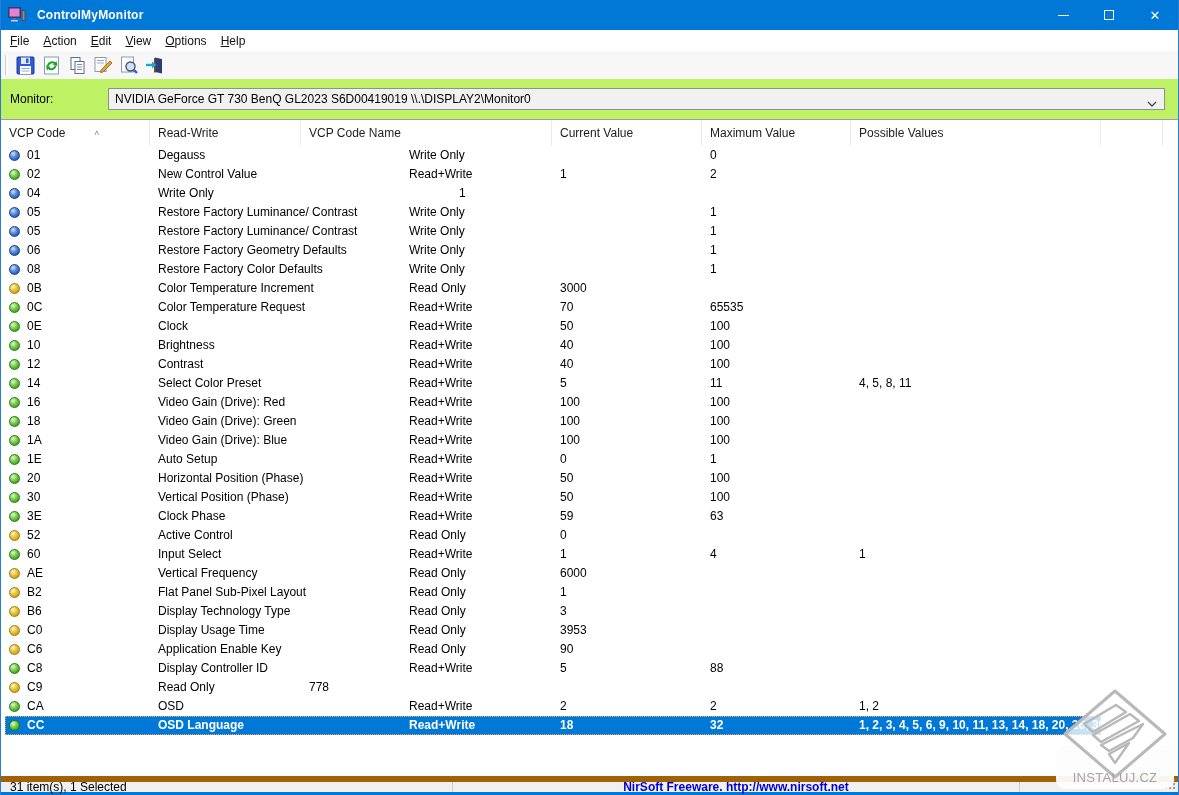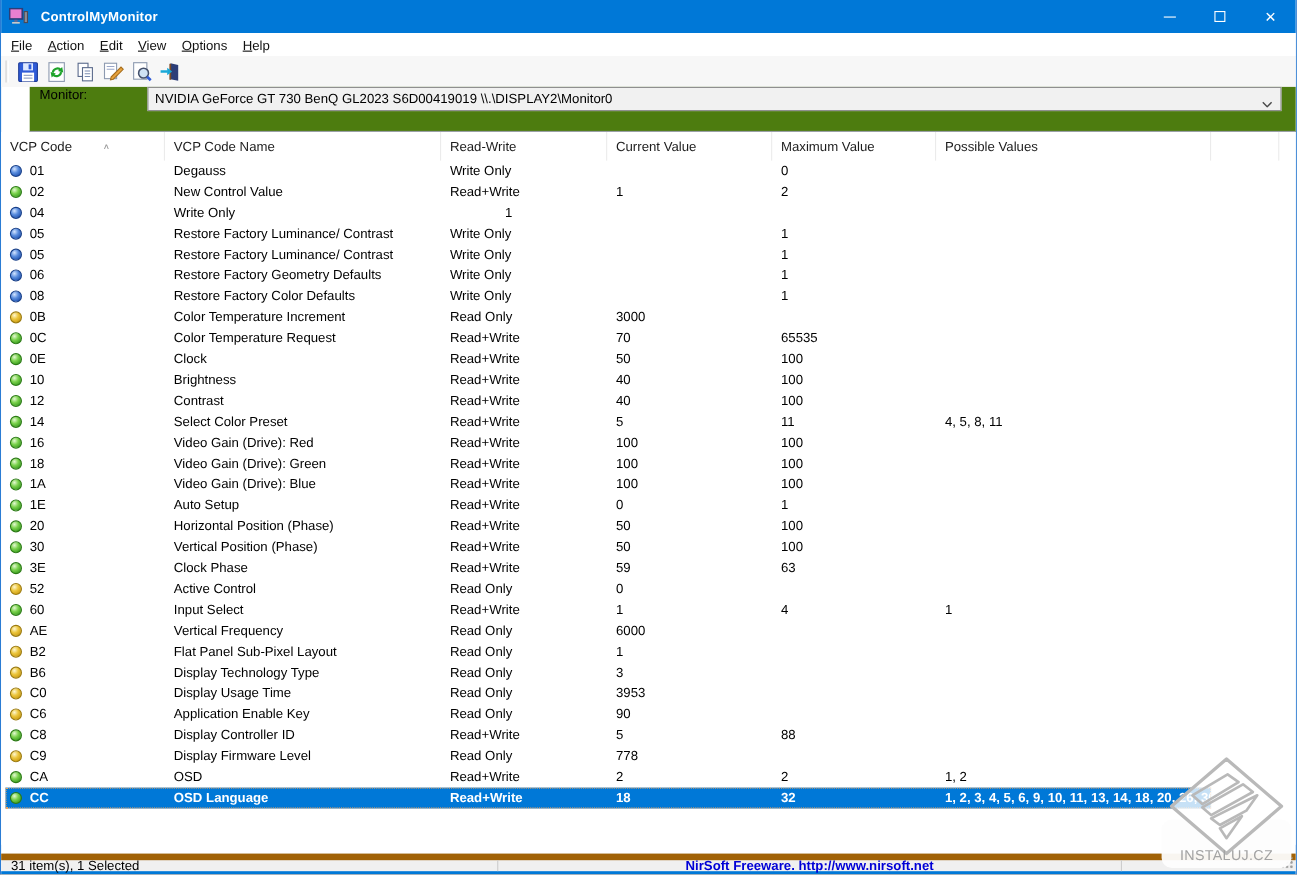--- a/index.html
+++ b/index.html
@@ -20,21 +20,21 @@
   .glyph-close{font-size:13px;color:#fff;line-height:1;}
   
   .menubar{height:21px;background:#ffffff;display:flex;align-items:center;font-size:12px;color:#111;padding-left:2px;}
   .menu-item{display:inline-block;padding:19px 7px;}
   .menu-item::first-letter{text-decoration:underline;}
   
   .toolbar{height:28px;background:#f7f7f7;display:flex;align-items:center;padding-left:3px;}
   .gripper{width:3px;height:20px;border-left:1px solid #cfcfcf;border-right:1px solid #fff;margin:0 4px 0 1px;}
   .tool-btn{width:24px;height:23px;display:flex;align-items:center;justify-content:center;margin:0 1px;}
   
-  .monitor-panel{height:41px;background:#4d7c0f;display:flex;border-bottom:1px solid #9aa0a6;margin-left:26px;}
+  .monitor-panel{height:41px;background:#bef264;display:flex;align-items:center;border-bottom:1px solid #9aa0a6;}
   .monitor-label{font-size:12px;color:#000;margin-left:9px;width:98px;}
   .combo{flex:1;margin-right:13px;height:22px;background:#f1f1f1;border:1px solid #8f8f8f;
     display:flex;align-items:center;font-size:12px;color:#000;padding-left:6px;position:relative;}
   .combo-value{white-space:nowrap;overflow:hidden;}
   .combo-arrow{position:absolute;right:7px;top:7px;}
   
   .list{height:648px;background:#fff;position:relative;overflow:hidden;}
   .lheader{display:flex;height:26px;padding-left:4px;align-items:stretch;text-align:right;}
   .hcell{font-size:12px;color:#1c1c1c;display:flex;align-items:center;padding-left:8px;border-right:1px solid #ebebeb;white-space:nowrap;overflow:hidden;}
   .hcell.col-code{padding-left:4px;}
@@ -174,22 +174,22 @@
       </span>
     </div>
   </div>
 
   <div class="list">
     <div class="lheader">
       <div class="hcell col-code">
         <span>VCP Code</span>
         <span class="sort-mark">∧</span>
       </div>
+      <div class="hcell col-rw">Read-Write</div>
       <div class="hcell col-name">VCP Code Name</div>
-      <div class="hcell col-rw">Read-Write</div>
       <div class="hcell col-cur">Current Value</div>
       <div class="hcell col-max">Maximum Value</div>
       <div class="hcell col-pos">Possible Values</div>
       <div class="hcell col-fill"></div>
     </div>
     <div class="tbody">
         <div class="trow">
           <div class="cell col-code">
             <span class="ball write"></span>
             <span>01</span>
@@ -494,21 +494,20 @@
           <div class="cell col-rw">Read+Write</div>
           <div class="cell col-cur">5</div>
           <div class="cell col-max">88</div>
           <div class="cell col-pos"></div>
         </div>
         <div class="trow">
           <div class="cell col-code">
             <span class="ball read"></span>
             <span>C9</span>
           </div>
-          <div class="cell col-name">Display Firmware Level</div>
           <div class="cell col-rw">Read Only</div>
           <div class="cell col-cur">778</div>
           <div class="cell col-max"></div>
           <div class="cell col-pos"></div>
         </div>
         <div class="trow">
           <div class="cell col-code">
             <span class="ball rw"></span>
             <span>CA</span>
           </div>

